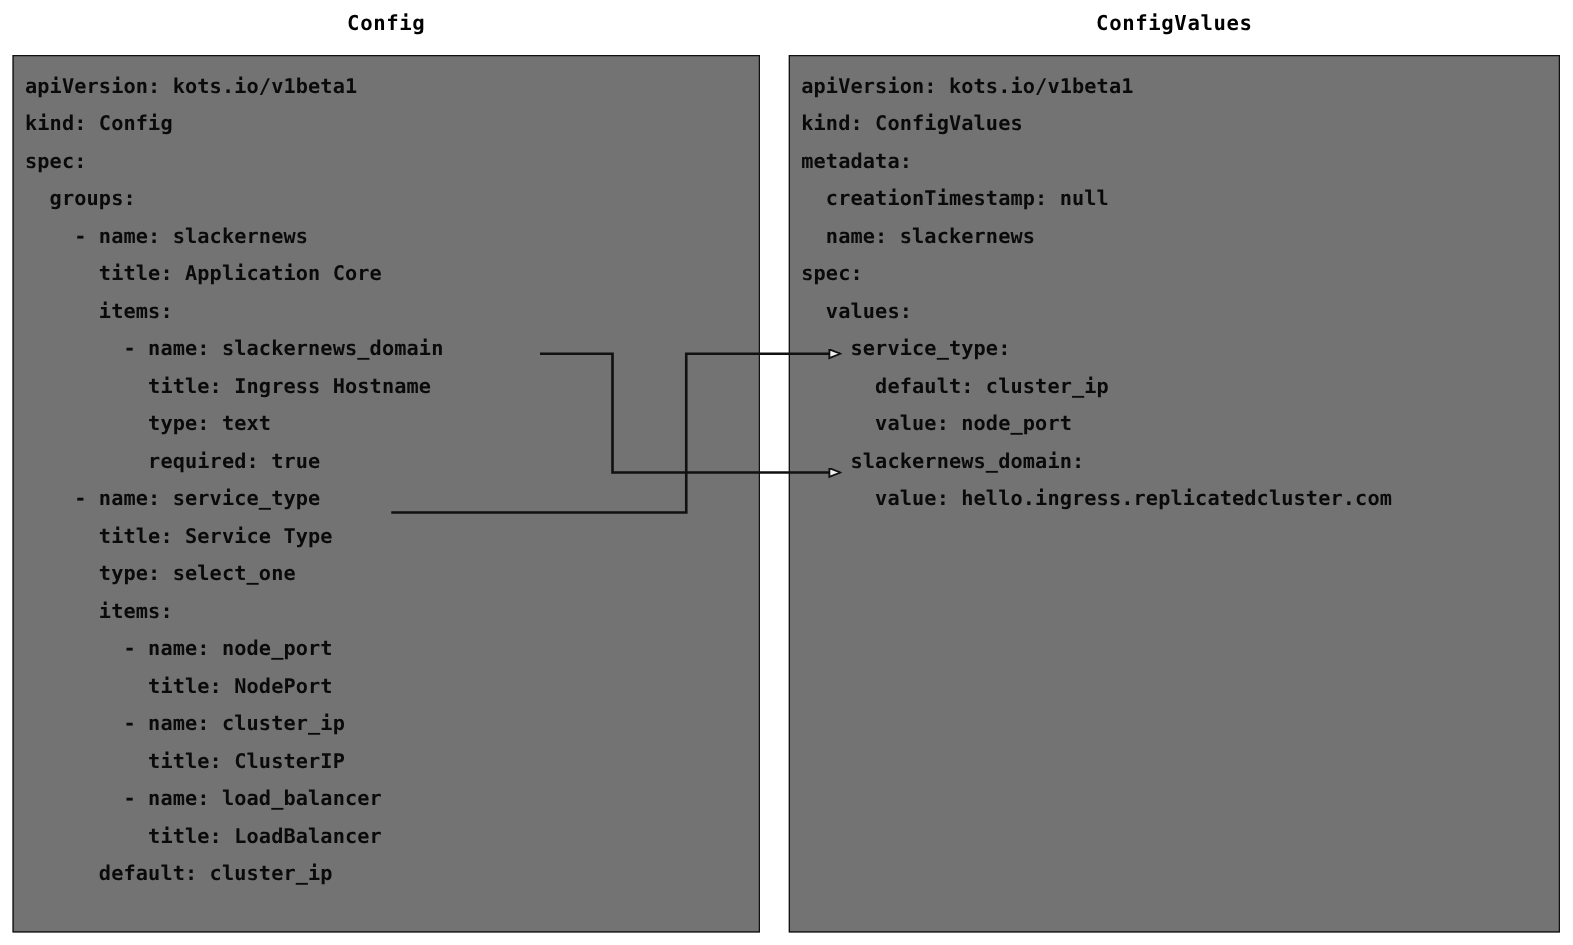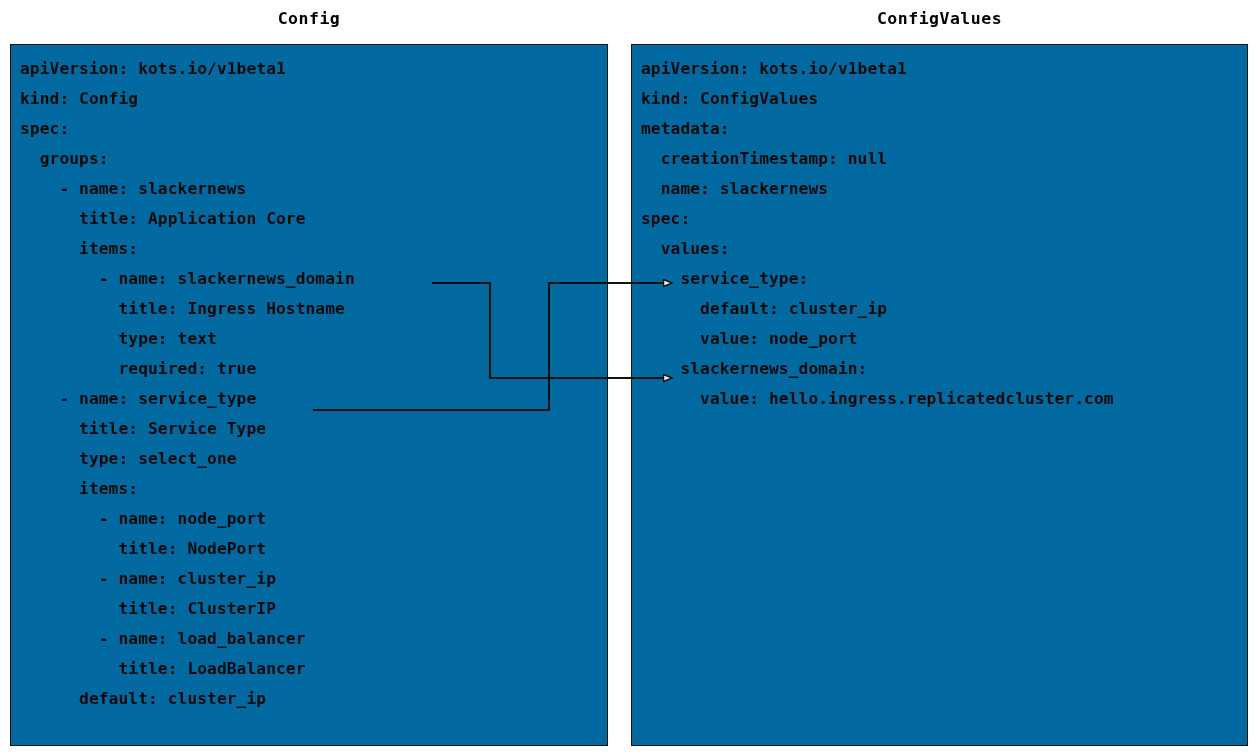--- a/index.html
+++ b/index.html
@@ -28,21 +28,21 @@
     color: #000000;
     letter-spacing: 0.5px;
     text-align: center;
     white-space: pre;
   }
   #title-config  { left: 10px;  top: 9px;  width: 598px; }
   #title-values  { left: 631px; top: 9px;  width: 617px; }
 
   .panel {
     position: absolute;
-    background: #0369a1;
+    background: #737373;
     border: 1.6px solid #111111;
     box-sizing: border-box;
     overflow: hidden;
   }
   #panel-config { left: 10px;  top: 44px; width: 598px; height: 702px; }
   #panel-values { left: 631px; top: 44px; width: 617px; height: 702px; }
 
   .yaml {
     position: absolute;
     left: 9px;

